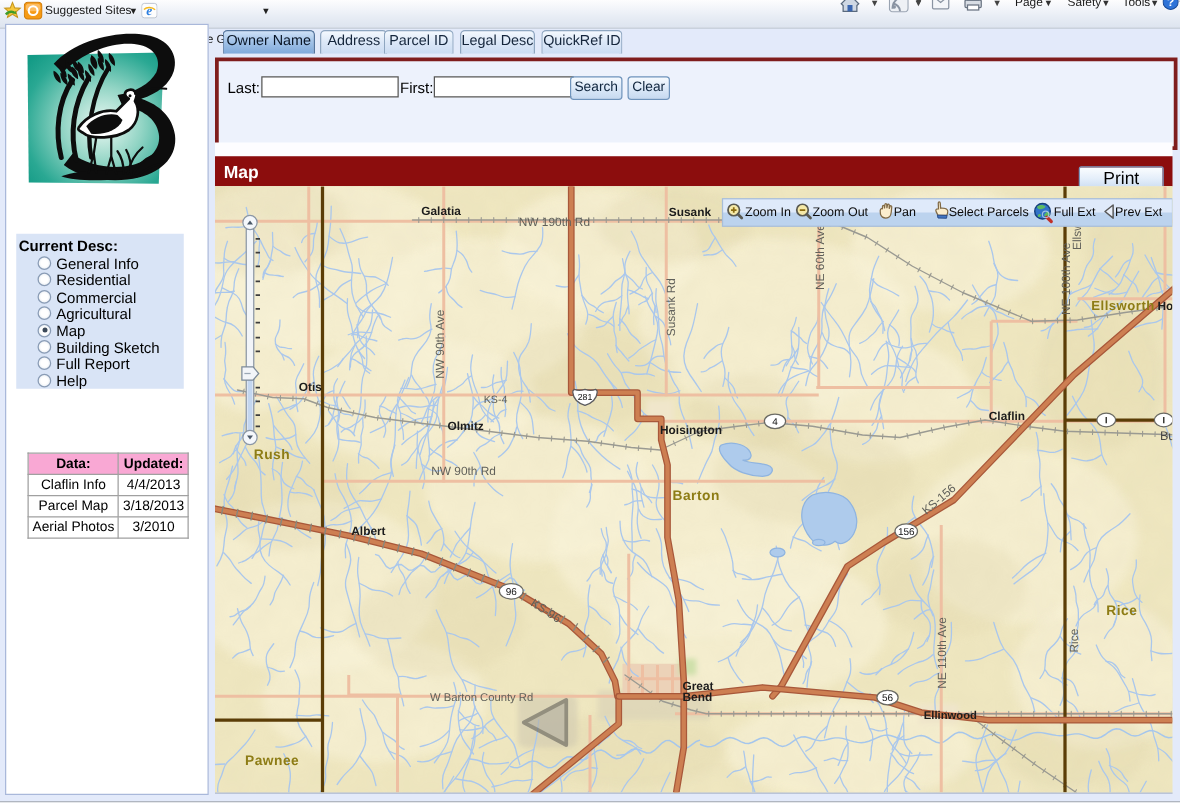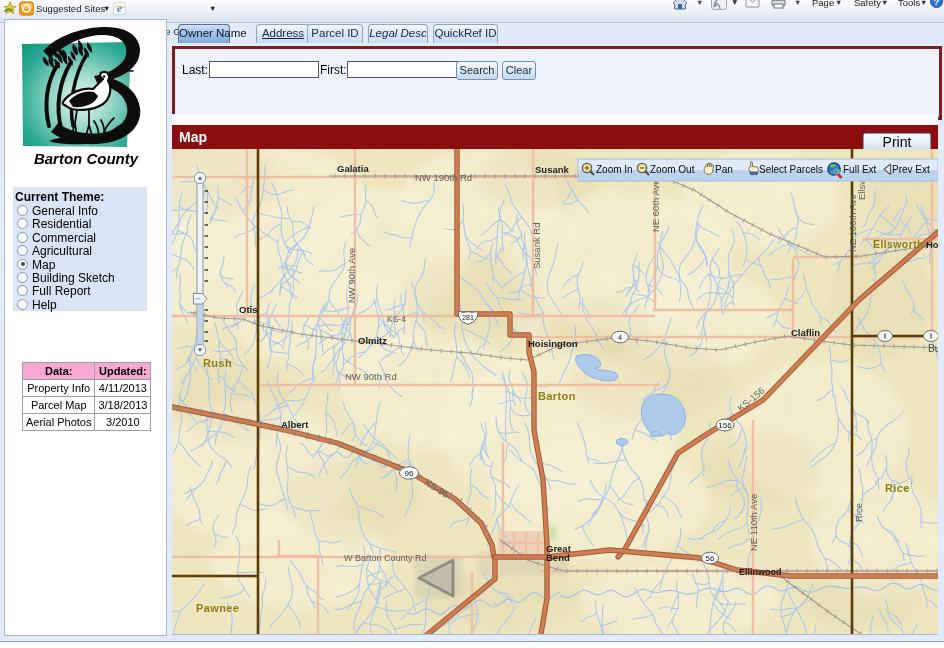--- a/index.html
+++ b/index.html
@@ -11,21 +11,21 @@
 
 #page{left:0;top:23px;width:944px;height:618px;background:#e3eafa;}
 #statusline{left:0;top:641px;width:944px;height:1px;background:#98a0ac;}
 #statuswhite{left:0;top:642px;width:944px;height:6px;background:#fff;}
 
 #sidebar{left:4px;top:19px;width:161px;height:615px;background:#fff;border:1px solid #a9b8da;}
 #title1{left:0;top:130px;width:162px;text-align:center;font-size:15px;font-weight:bold;font-style:italic;color:#000;}
 #title2{left:0;top:147px;width:162px;text-align:center;font-size:15px;font-weight:bold;font-style:italic;color:#000;}
 #themebox{left:8px;top:167px;width:134px;height:124px;background:#d9e4f6;font-size:12px;color:#000;}
 #themebox b{display:block;padding:3px 0 1px 2px;}
-.radrow{display:block;height:13.4px;line-height:13.4px;white-space:nowrap;padding-left:4px;}
+.radrow{display:block;height:13.4px;line-height:13.4px;white-space:nowrap;padding-left:17px;}
 .rad{display:inline-block;width:9px;height:9px;border-radius:50%;border:1px solid #8a9cb5;background:radial-gradient(#fff 40%,#dfe6ee);vertical-align:-1px;margin-right:4px;position:relative;}
 .rad.sel:after{content:"";position:absolute;left:2.5px;top:2.5px;width:4px;height:4px;border-radius:50%;background:#3c4a5a;}
 #datatable{left:17px;top:342px;border-collapse:collapse;font-size:11px;color:#000;white-space:nowrap;}
 #datatable td{border:1px solid #a0a0a0;text-align:center;padding:0 3px;height:16px;background:#fff;}
 #datatable tr.hd td{background:#f9a8d4;font-weight:bold;}
 
 .tab{position:absolute;top:24px;height:19px;box-sizing:border-box;border:1px solid #8ea6c0;border-bottom:none;border-radius:4px 4px 0 0;font-size:11.5px;color:#15263c;text-align:center;line-height:17px;white-space:nowrap;background:linear-gradient(#f4f9fe,#dbe7f7 50%,#cbdcf2);}
 .tab.sel{background:linear-gradient(#cfe2f8,#a3c3e8 45%,#7fa9da);border-color:#54749c;color:#0a1626;}
 
 #searchpanel{left:172px;top:46px;width:764px;height:68px;background:#edf2fc;border:3px solid #7f1d1d;}
@@ -143,58 +143,57 @@
 </g>
 
 <g>
 <path d="M58,82 C64,73 77,67 88,69 L98,59 C94,57 94,53 98,52 C102,51 105,54 104,58 L103,61 C107,67 106,78 98,84 C88,91 68,92 61,86 C58,84 57,84 58,82 Z" fill="#fff" stroke="#0d0d0d" stroke-width="2.2" stroke-linejoin="round"></path>
 <path d="M64,81 C70,74 80,70 89,72 L93,76 C90,84 79,88 68,87 Z" fill="#0d0d0d"></path>
 <circle cx="99" cy="56.5" r="1.2" fill="#0d0d0d"></circle>
 <path d="M103,55 C112,51 121,50 128,51" stroke="#0d0d0d" stroke-width="1.6" fill="none" stroke-linecap="round"></path>
 <path d="M72,90 L70,103 L72,118 M70,103 L66,118 M84,90 L84,105 L88,119 M84,105 L80,119" stroke="#0d0d0d" stroke-width="1.8" fill="none" stroke-linecap="round"></path>
 </g>
 </svg>
-  <div id="title1" class="abs">Barton County</div>
   <div id="themebox" class="abs">
-    <b>Current Theme:</b>
+    <b>Current Desc:</b>
     <span class="radrow"><span class="rad"></span>General Info</span>
     <span class="radrow"><span class="rad"></span>Residential</span>
     <span class="radrow"><span class="rad"></span>Commercial</span>
     <span class="radrow"><span class="rad"></span>Agricultural</span>
     <span class="radrow"><span class="rad sel"></span>Map</span>
     <span class="radrow"><span class="rad"></span>Building Sketch</span>
     <span class="radrow"><span class="rad"></span>Full Report</span>
     <span class="radrow"><span class="rad"></span>Help</span>
   </div>
   <table id="datatable" class="abs">
     <tbody>
         <tr class="hd">
           <td>Data:</td>
           <td>Updated:</td>
         </tr>
     <tr>
-          <td>Property Info</td>
-          <td>4/11/2013</td>
+          <td>Claflin Info</td>
+          <td>4/4/2013</td>
         </tr>
     <tr>
           <td>Parcel Map</td>
           <td>3/18/2013</td>
         </tr>
     <tr>
           <td>Aerial Photos</td>
           <td>3/2010</td>
         </tr>
   </tbody>
     </table>
 </div>
 
-<div class="tab sel" style="left:178px;width:52px;">Owner Name</div>
-<div class="tab" style="left:256px;width:54px;text-decoration:underline;">Address</div>
+<div class="tab sel" style="left:178px;width:74px;">Owner Name</div>
+<div class="tab" style="left:256px;width:54px;">Address</div>
 <div class="tab" style="left:307px;width:56px;">Parcel ID</div>
-<div class="tab" style="left:368px;width:60px;font-style:italic;">Legal Desc</div>
+<div class="tab" style="left:368px;width:60px;">Legal Desc</div>
 <div class="tab" style="left:433px;width:65px;">QuickRef ID</div>
 
 <div id="searchpanel" class="abs">
   <span class="lbl" style="left:7px;top:14px;">Last:</span>
   <input class="tin" style="left: 34px; top: 12px; width: 104px;">
   <span class="lbl" style="left:145px;top:14px;">First:</span>
   <input class="tin" style="left: 172px; top: 12px; width: 106px;">
   <div class="btn" style="left:281px;top:12px;width:40px;line-height:16px;">Search</div>
   <div class="btn" style="left:327px;top:12px;width:32px;line-height:16px;">Clear</div>
 </div>

